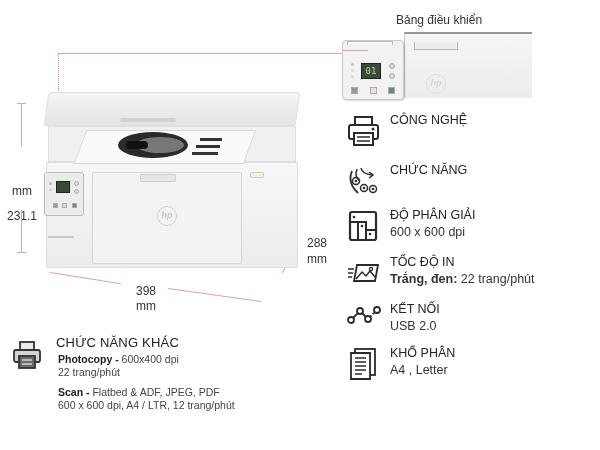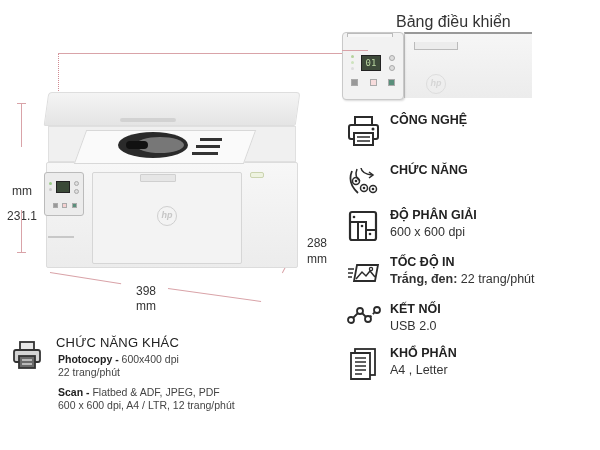--- a/index.html
+++ b/index.html
@@ -28,33 +28,33 @@
   .p-hp { position: absolute; left: 117px; top: 118px; width: 20px; height: 20px; border-radius: 50%; border: 1.5px solid #cfcfcf; font-size: 9px; color: #c6c6c6; text-align: center; line-height: 17px; font-style: italic; font-weight: bold; }
   .p-btn-right { position: absolute; left: 210px; top: 84px; width: 14px; height: 6px; background: #eef3e0; border: 1px solid #cbd4b0; border-radius: 2px; }
   .p-panel { position: absolute; left: 4px; top: 84px; width: 40px; height: 44px; background: #ececec; border: 1px solid #bbb; border-radius: 3px; }
   .p-lcd { position: absolute; left: 11px; top: 8px; width: 14px; height: 12px; background: #3b4a38; border: 1px solid #222; }
   .p-led { position: absolute; width: 3px; height: 3px; border-radius: 50%; background: #9ccc8a; }
   .p-key { position: absolute; width: 5px; height: 5px; border: 1px solid #aaa; background: #ddd; }
   .p-label-small { position: absolute; left: 8px; top: 148px; width: 26px; height: 2px; background: #c8c8c8; }
 
   
   .inset { position: absolute; left: 342px; top: 30px; width: 190px; height: 70px; background: #ffffff; }
-  .inset-title { position: absolute; left: 396px; top: 13px; font-size: 16px; color: #333; }
-  .inset-panel { position: absolute; left: 0px; top: 2px; width: 62px; height: 68px; background: #f2f2f2; border: 1px solid #c9c9c9; border-radius: 4px; box-shadow: 1px 1px 2px rgba(0,0,0,0.15); }
+  .inset-title { position: absolute; left: 396px; top: 13px; font-size: 12px; color: #333; }
+  .inset-panel { position: absolute; left: 0px; top: 10px; width: 62px; height: 60px; background: #f2f2f2; border: 1px solid #c9c9c9; border-radius: 4px; box-shadow: 1px 1px 2px rgba(0,0,0,0.15); }
   .inset-panel-top { position: absolute; left: 4px; top: 0px; width: 46px; height: 4px; border: 1px solid #bbb; border-bottom: none; background: #f7f7f7; }
   .inset-lcd { position: absolute; left: 18px; top: 22px; width: 20px; height: 16px; background: #3d4a3a; border: 1px solid #222; color: #b8d6a0; font-size: 9px; font-family: "DejaVu Sans Mono", monospace; line-height: 14px; text-align: center; }
   .inset-body { position: absolute; left: 62px; top: 2px; width: 128px; height: 66px; background: linear-gradient(#f6f6f6, #ececec); border-top: 2px solid #999; border-left: 1px solid #ccc; }
   .inset-handle { position: absolute; left: 72px; top: 12px; width: 44px; height: 8px; background: #ececec; border: 1px solid #bbb; border-top: none; }
   .inset-hp { position: absolute; left: 84px; top: 44px; width: 20px; height: 20px; border-radius: 50%; border: 1.5px solid #ddd; font-size: 9px; color: #d6d6d6; text-align: center; line-height: 17px; font-style: italic; font-weight: bold; }
   .inset-redline { position: absolute; left: 0px; top: 20px; width: 26px; height: 0; border-top: 1px solid #d9a3a8; }
 
   
   .spec { position: absolute; left: 346px; width: 250px; height: 40px; }
   .spec-icon { position: absolute; left: 0; top: 2px; width: 36px; height: 32px; }
-  .spec-title { position: absolute; left: 44px; top: 0; font-size: 12.5px; font-weight: bold; color: #222; white-space: nowrap; }
+  .spec-title { position: absolute; left: 44px; top: 0; font-size: 12.5px; font-weight: normal; color: #222; white-space: nowrap; }
   .spec-value { position: absolute; left: 44px; top: 17px; font-size: 12.5px; color: #333; white-space: nowrap; }
   .spec-value b { font-weight: bold; }
 
   
   .other-icon { position: absolute; left: 12px; top: 340px; width: 30px; height: 30px; }
   .other-title { position: absolute; left: 56px; top: 335px; font-size: 13px; color: #222; font-weight: normal; letter-spacing: 0.2px; }
   .other-line { position: absolute; left: 58px; font-size: 10.5px; color: #444; white-space: nowrap; }
   .other-line b { font-weight: bold; color: #222; }
 </style>
 </head>

